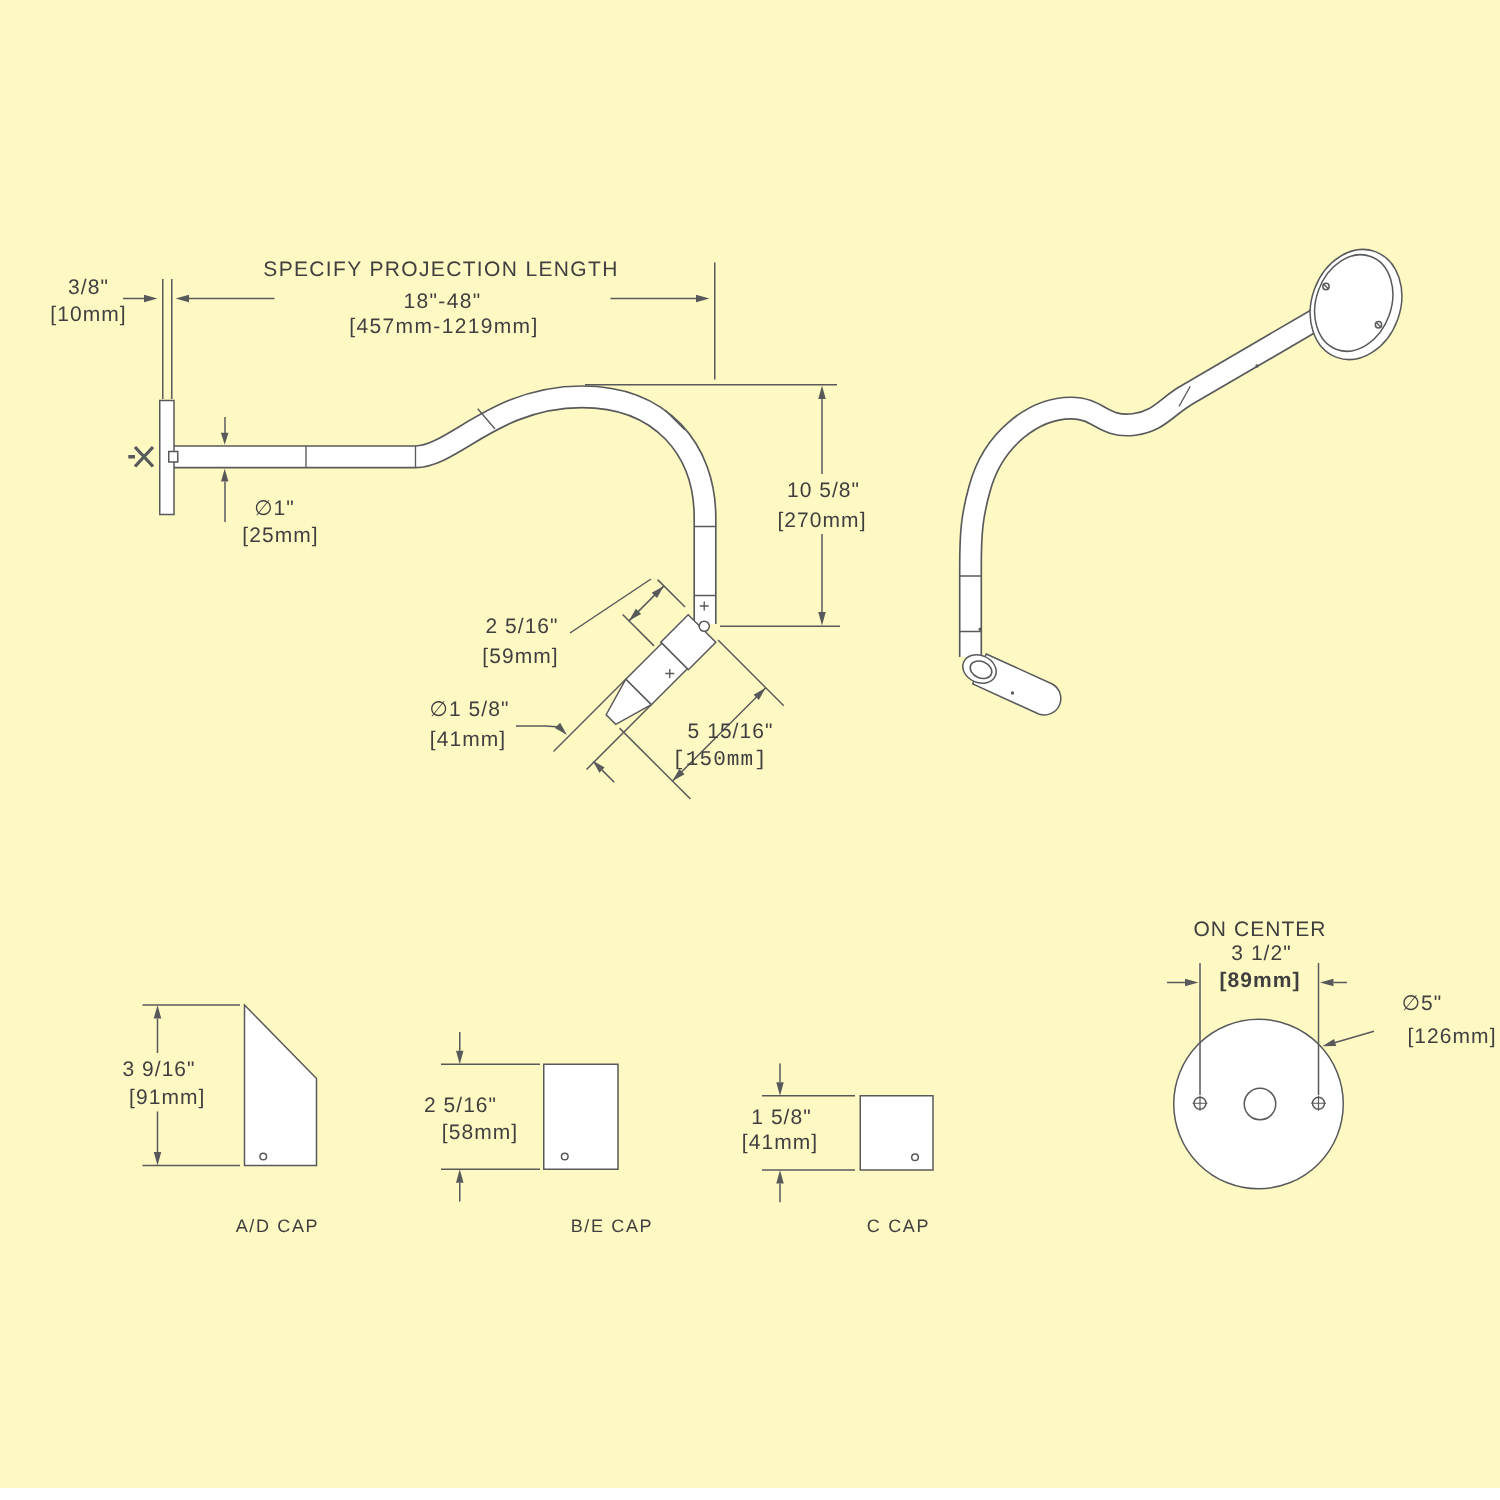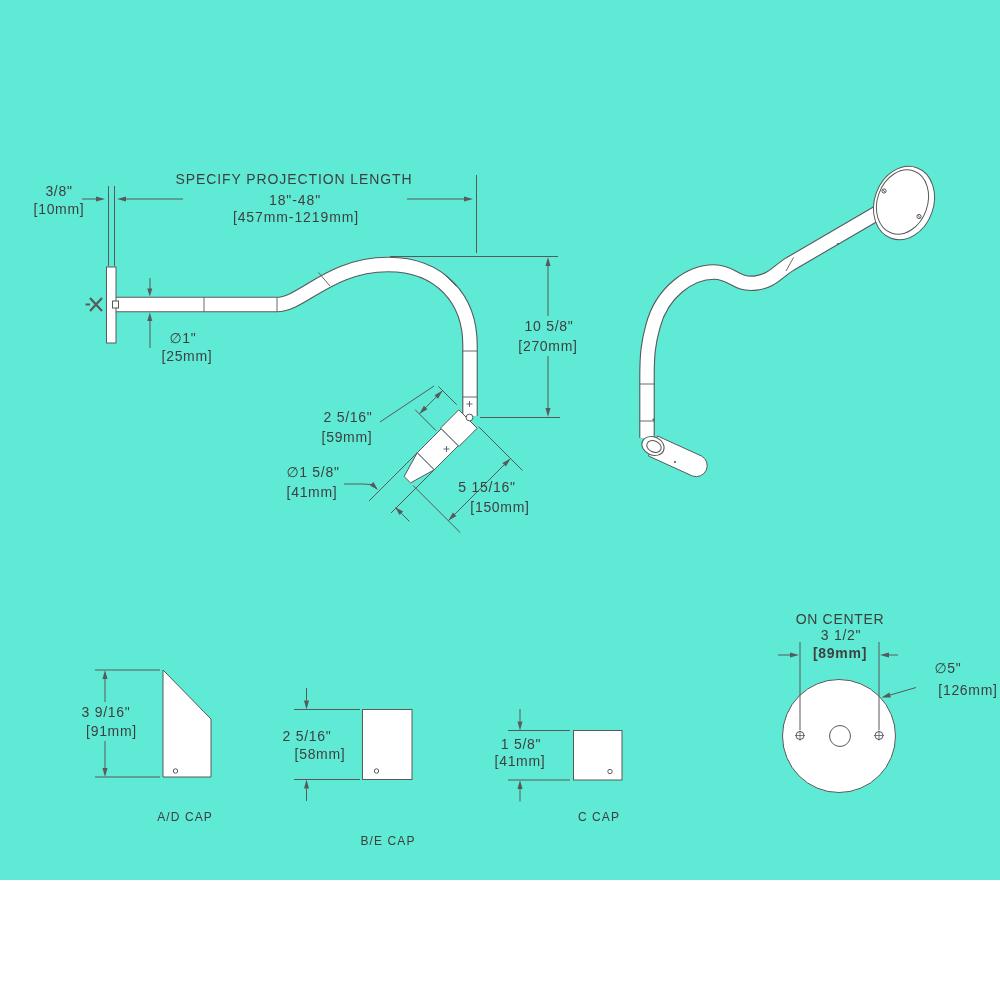--- a/index.html
+++ b/index.html
@@ -1,17 +1,17 @@
 <!DOCTYPE html>
 <html><head>
 <meta charset="utf-8">
 <style>
   html,body { margin:0; padding:0; background:#ffffff; }
   #canvas {
-    position:relative; width:1000px; height:880px; background:#5eead4;
+    position:relative; width:1000px; height:992px; background:#fef9c3;
     font-family:"Liberation Sans", sans-serif; overflow:hidden;
   }
   #linework { position:absolute; left:0; top:0; }
   .lbl {
     position:absolute; transform:translate(-50%,-50%);
     font-size:14px; letter-spacing:0.7px; color:#3f3f3f;
     white-space:nowrap; line-height:1;
   }
   .lbl.cap-label { font-size:12px; letter-spacing:1.1px; }
   .lbl.note { font-size:14px; letter-spacing:0.9px; }
@@ -173,29 +173,29 @@
   <div class="lbl" style="left:549px; top:326px;">10 5/8"</div>
   <div class="lbl" style="left:548px; top:346px;">[270mm]</div>
 
   <div class="lbl" style="left:348px; top:417px;">2 5/16"</div>
   <div class="lbl" style="left:347px; top:437px;">[59mm]</div>
 
   <div class="lbl" style="left:313px; top:472px;">∅1 5/8"</div>
   <div class="lbl" style="left:312px; top:492px;">[41mm]</div>
 
   <div class="lbl" style="left:487px; top:487px;">5 15/16"</div>
-  <div class="lbl" style="left:500px; top:507px;">[150mm]</div>
+  <div class="lbl" style="left:480px; top:507px;font-family:Liberation Mono, monospace;">[150mm]</div>
 
   <div class="lbl" style="left:106px; top:712px;">3 9/16"</div>
   <div class="lbl" style="left:106px; top:731px;padding-left:11px;">[91mm]</div>
   <div class="lbl cap-label" style="left:185px; top:817px;text-align:right;">A/D CAP</div>
 
   <div class="lbl" style="left:307px; top:736px;">2 5/16"</div>
   <div class="lbl" style="left:306px; top:754px;padding-left:28px;">[58mm]</div>
-  <div class="lbl cap-label" style="left:388px; top:817px;margin-top:24px;">B/E CAP</div>
+  <div class="lbl cap-label" style="left:408px; top:817px;">B/E CAP</div>
 
   <div class="lbl" style="left:521px; top:744px;">1 5/8"</div>
   <div class="lbl" style="left:520px; top:761px;">[41mm]</div>
   <div class="lbl cap-label" style="left:599px; top:817px;">C CAP</div>
 
   <div class="lbl" style="left:840px; top:619px;">ON CENTER</div>
   <div class="lbl" style="left:841px; top:635px;">3 1/2"</div>
   <div class="lbl" style="left:840px; top:653px;font-weight:bold;">[89mm]</div>
   <div class="lbl" style="left:948px; top:668px;">∅5"</div>
   <div class="lbl" style="left:948px; top:690px;margin-left:20px;">[126mm]</div>

